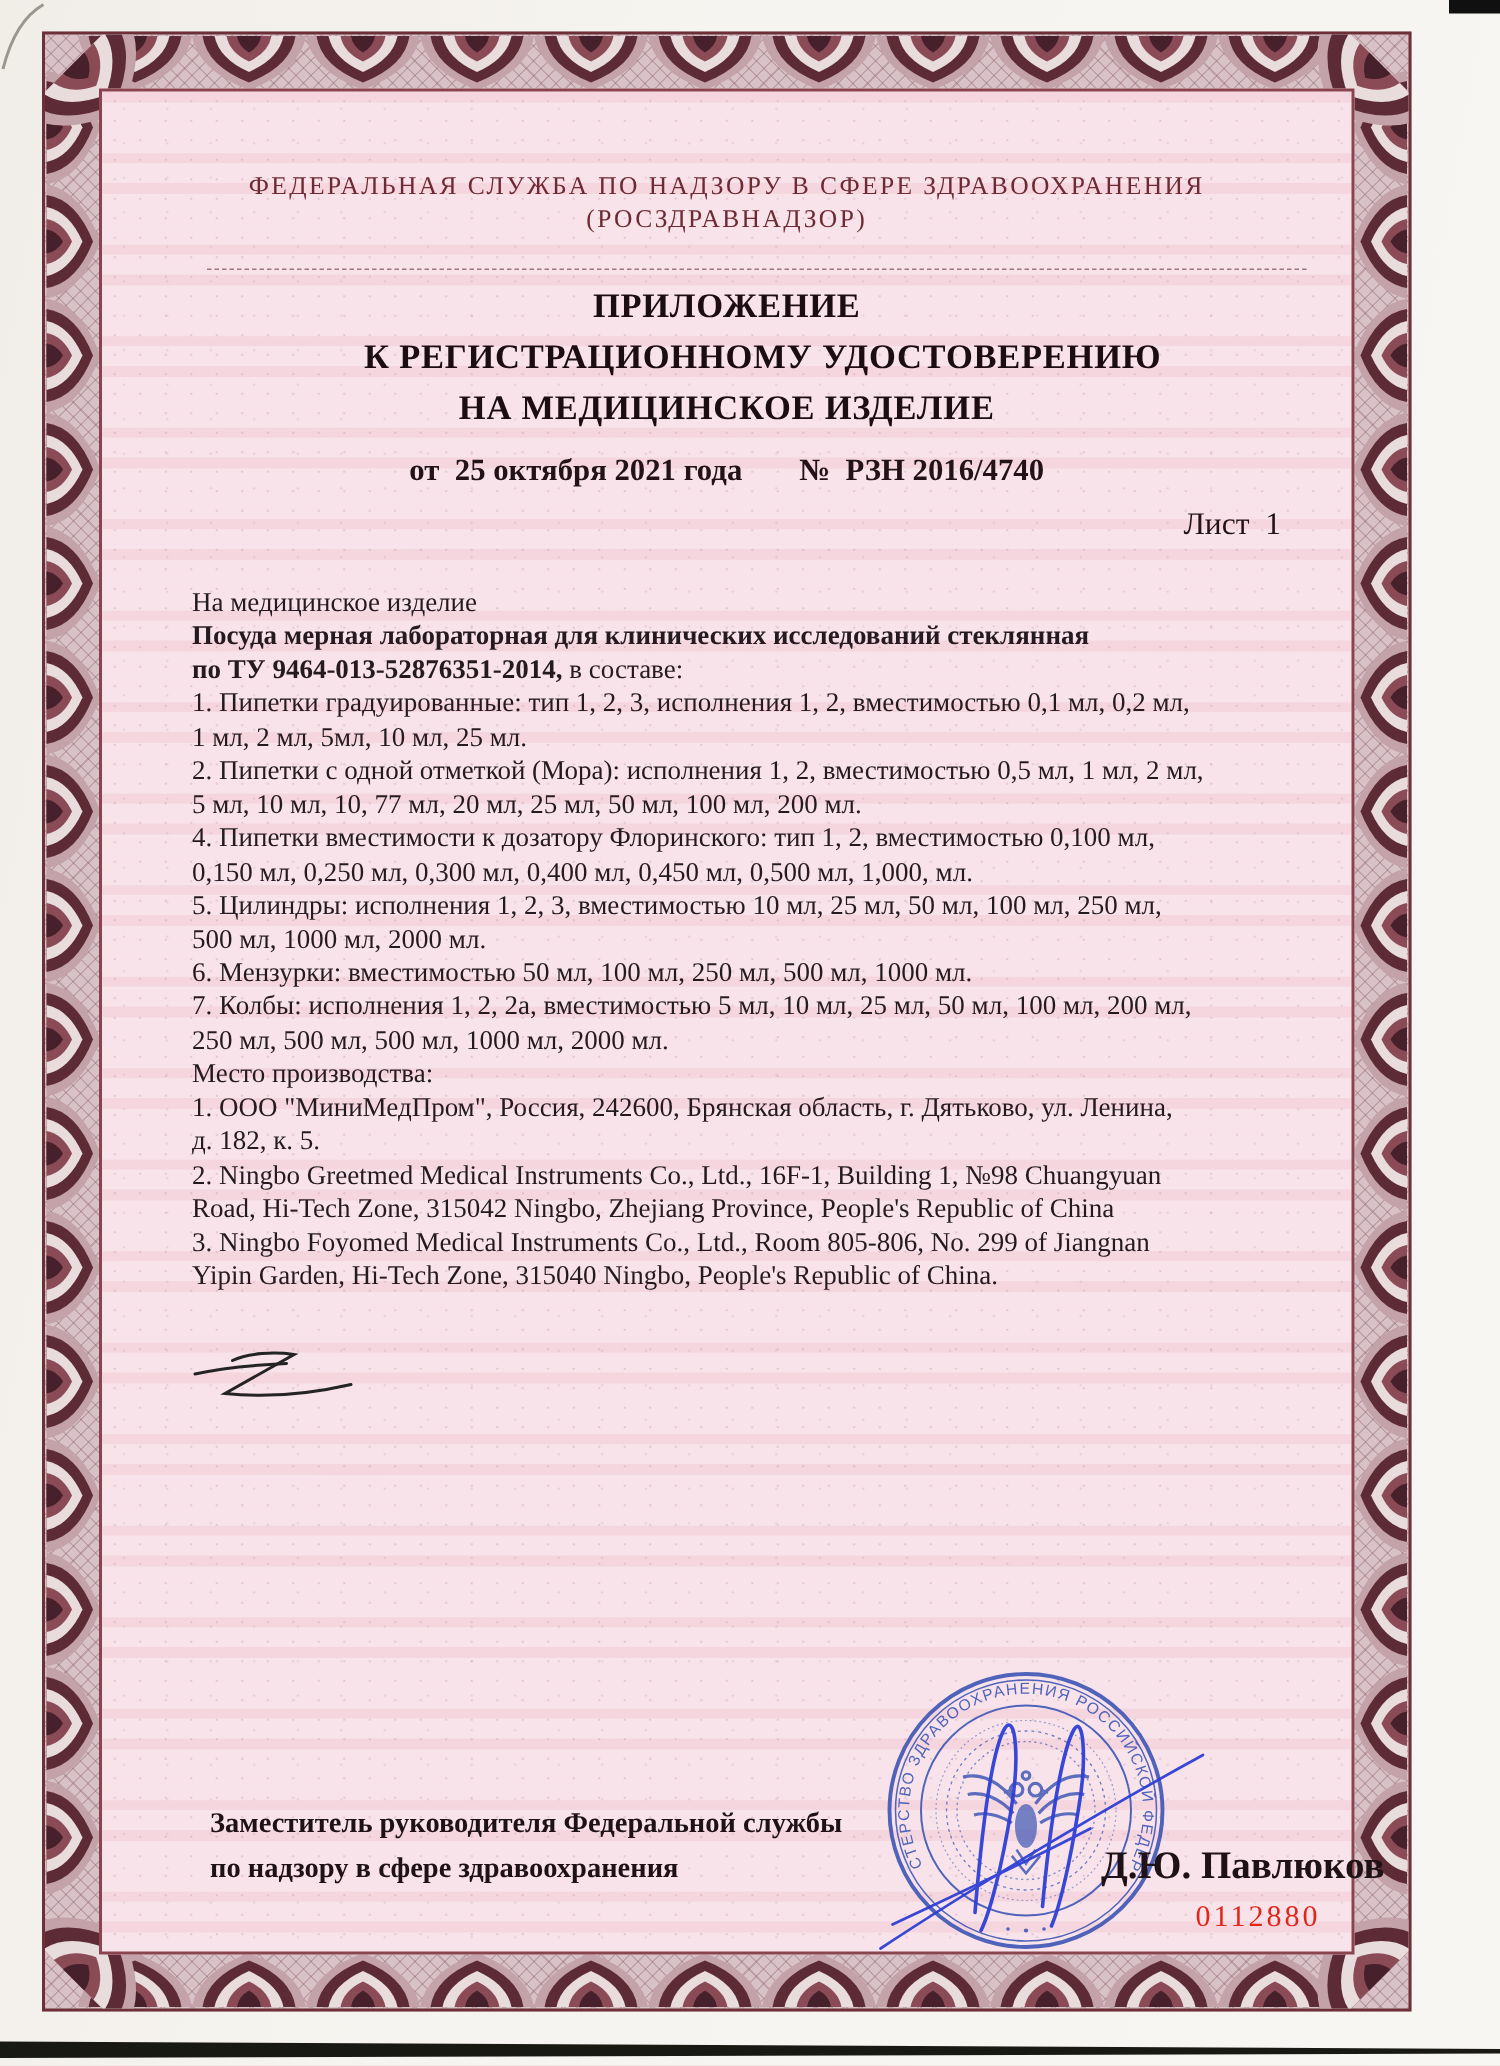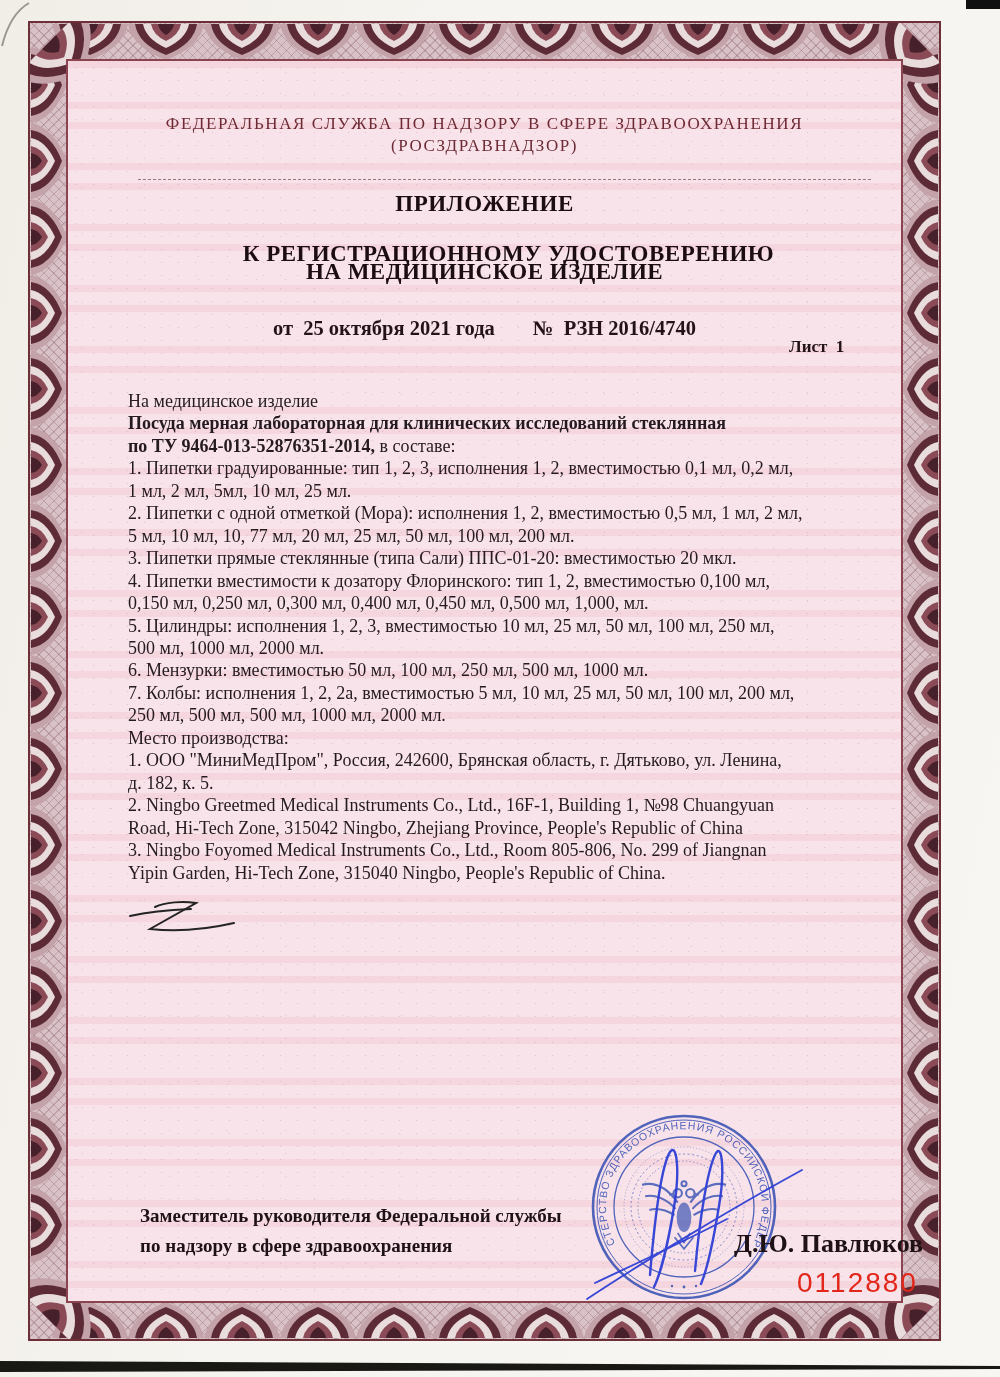--- a/index.html
+++ b/index.html
@@ -23,28 +23,28 @@
            repeating-linear-gradient(180deg, rgba(242,198,209,0.45) 0px 7px, rgba(250,230,236,0) 7px 41px);
          background-size:17px 13px,29px 23px,100% 61px;}
   .abs{position:absolute;}
   .centered{left:0;right:0;text-align:center;}
   .keepspaces{white-space:pre;}
   
   .agency{color:#6d2a34;font-size:17px;letter-spacing:1.6px;font-weight:500;}
   .separator{border-top:1px dashed #9b777c;height:0;}
   .title{font-weight:bold;color:#1b0d12;font-size:23px;letter-spacing:0.5px;}
   .dateline{font-weight:bold;color:#231318;font-size:20.5px;display:flex;justify-content:center;gap:38px;}
-  .sheet{font-weight:bold;color:#231318;font-size:17px;}
+  .sheet{font-weight:normal;color:#231318;font-size:21px;}
   
   .bodytext{color:#241a1f;font-size:18px;line-height:22.45px;white-space:nowrap;}
   .bodytext .b{font-weight:bold;}
   
   .sigpos{font-weight:bold;color:#1f1216;font-size:19px;line-height:30px;white-space:nowrap;}
   .signame{font-weight:bold;color:#1f1216;font-size:26px;white-space:nowrap;z-index:5;}
-  .serial{font-family:Liberation Sans, sans-serif;color:#e3261a;font-size:28px;letter-spacing:2px;z-index:5;}
+  .serial{font-family:Liberation Serif, serif;color:#e3261a;font-size:20px;letter-spacing:2px;z-index:5;}
   .stampwrap{z-index:3;}
   .inkwrap{z-index:6;}
 </style>
 </head>
 <body>
 
 <div id="page">
 
   <div class="frame">
     <svg id="frame-svg" width="909" height="1316" viewBox="0 0 909 1316">
@@ -117,38 +117,37 @@
         <use href="#shell" transform="translate(889,1296) rotate(135) scale(1.25)"></use>
       </svg>
 
     <div class="paper">
 
       <div class="abs centered agency" style="top:53px;">ФЕДЕРАЛЬНАЯ СЛУЖБА ПО НАДЗОРУ В СФЕРЕ ЗДРАВООХРАНЕНИЯ</div>
       <div class="abs centered agency" style="top:75px;">(РОСЗДРАВНАДЗОР)</div>
       <div class="abs separator" style="left:70px;top:118px;width:733px;"></div>
 
       <div class="abs centered title" style="top:130px;">ПРИЛОЖЕНИЕ</div>
-      <div class="abs centered title" style="top:180px;margin-left:48px;">К РЕГИСТРАЦИОННОМУ УДОСТОВЕРЕНИЮ</div>
+      <div class="abs centered title" style="top:164px;margin-left:48px;">К РЕГИСТРАЦИОННОМУ УДОСТОВЕРЕНИЮ</div>
       <div class="abs centered title" style="top:198px;">НА МЕДИЦИНСКОЕ ИЗДЕЛИЕ</div>
 
-      <div class="abs dateline" style="left:0;right:0;top:256px;">
+      <div class="abs dateline" style="left:0;right:0;top:242px;">
         <span class="keepspaces">от  25 октября 2021 года</span>
         <span class="keepspaces">№  РЗН 2016/4740</span>
       </div>
       <div class="abs sheet keepspaces" style="left:721px;top:276px;">Лист  1</div>
 
       <div class="abs bodytext" style="left:60px;top:329px;">
         <div>На медицинское изделие</div>
         <div class="b">Посуда мерная лабораторная для клинических исследований стеклянная</div>
         <div><span class="b keepspaces">по ТУ 9464-013-52876351-2014,</span><span class="keepspaces"> в составе:</span></div>
         <div>1. Пипетки градуированные: тип 1, 2, 3, исполнения 1, 2, вместимостью 0,1 мл, 0,2 мл,</div>
         <div>1 мл, 2 мл, 5мл, 10 мл, 25 мл.</div>
         <div>2. Пипетки с одной отметкой (Мора): исполнения 1, 2, вместимостью 0,5 мл, 1 мл, 2 мл,</div>
         <div>5 мл, 10 мл, 10, 77 мл, 20 мл, 25 мл, 50 мл, 100 мл, 200 мл.</div>
-        <div>3. Пипетки прямые стеклянные (типа Сали) ППС-01-20: вместимостью 20 мкл.</div>
         <div>4. Пипетки вместимости к дозатору Флоринского: тип 1, 2, вместимостью 0,100 мл,</div>
         <div>0,150 мл, 0,250 мл, 0,300 мл, 0,400 мл, 0,450 мл, 0,500 мл, 1,000, мл.</div>
         <div>5. Цилиндры: исполнения 1, 2, 3, вместимостью 10 мл, 25 мл, 50 мл, 100 мл, 250 мл,</div>
         <div>500 мл, 1000 мл, 2000 мл.</div>
         <div>6. Мензурки: вместимостью 50 мл, 100 мл, 250 мл, 500 мл, 1000 мл.</div>
         <div>7. Колбы: исполнения 1, 2, 2а, вместимостью 5 мл, 10 мл, 25 мл, 50 мл, 100 мл, 200 мл,</div>
         <div>250 мл, 500 мл, 500 мл, 1000 мл, 2000 мл.</div>
         <div>Место производства:</div>
         <div>1. ООО "МиниМедПром", Россия, 242600, Брянская область, г. Дятьково, ул. Ленина,</div>
         <div>д. 182, к. 5.</div>

